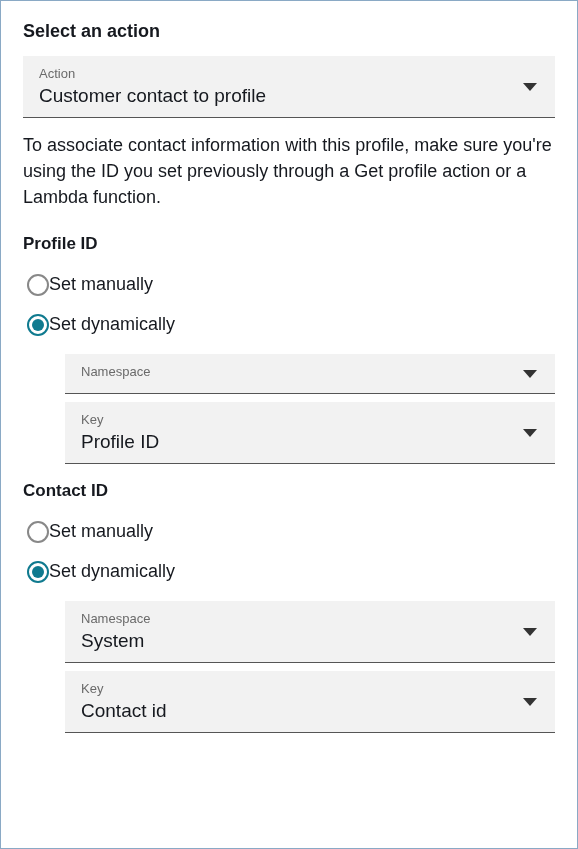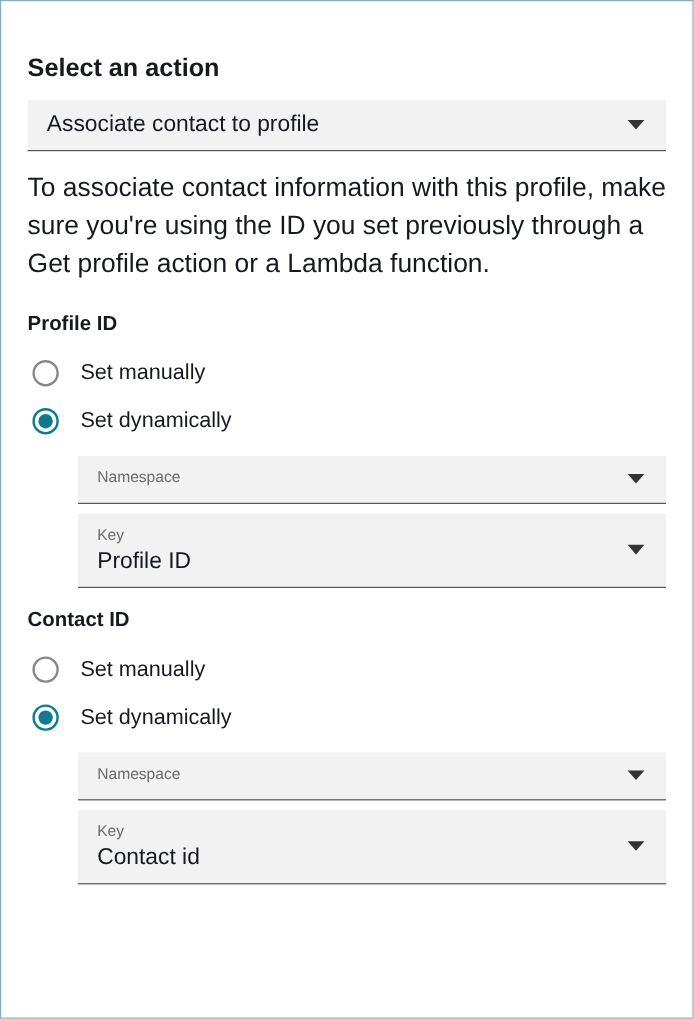--- a/index.html
+++ b/index.html
@@ -6,25 +6,24 @@
     body {
       font-family: -apple-system, BlinkMacSystemFont, "Segoe UI", Arial, sans-serif;
       background: #fff;
       width: 578px;
       height: 849px;
       border: 1px solid #8aa9c5;
       padding: 20px 22px;
       color: #16191f;
     }
     .section-title {
-      font-size: 21px;
+      font-size: 18px;
       font-weight: 700;
       margin-bottom: 14px;
       color: #16191f;
-      margin-top: 24px;
     }
     .dropdown {
       background: #f2f2f2;
       border-bottom: 1px solid #555;
       padding: 10px 16px 10px 16px;
       position: relative;
       margin-bottom: 14px;
     }
     .dropdown-label {
       font-size: 13px;
@@ -40,35 +39,34 @@
       right: 18px;
       top: 50%;
       transform: translateY(-50%);
       width: 0;
       height: 0;
       border-left: 7px solid transparent;
       border-right: 7px solid transparent;
       border-top: 8px solid #333;
     }
     .help-text {
-      font-size: 22px;
+      font-size: 18px;
       line-height: 1.45;
       color: #16191f;
       margin-bottom: 24px;
     }
     .field-group-title {
       font-size: 17px;
       font-weight: 700;
       margin-bottom: 20px;
       color: #16191f;
     }
     .radio-row {
       display: flex;
-      align-items: center;
-      gap: 18px;
+      align-items: flex-start;
       margin-bottom: 18px;
       padding-left: 4px;
     }
     .radio {
       width: 22px;
       height: 22px;
       border: 2px solid #888;
       border-radius: 50%;
       display: inline-flex;
       align-items: center;
@@ -103,21 +101,22 @@
       margin-top: 8px;
     }
     .section-block { margin-bottom: 10px; }
   </style>
 </head>
 <body>
 
 <div class="section-title">Select an action</div>
 
 <div class="dropdown">
-  <div class="dropdown-value">Associate contact to profile</div>
+  <div class="dropdown-label">Action</div>
+  <div class="dropdown-value">Customer contact to profile</div>
   <div class="dropdown-caret"></div>
 </div>
 
 <div class="help-text">To associate contact information with this profile, make sure you're using the ID you set previously through a Get profile action or a Lambda function.</div>
 
 <div class="section-block">
   <div class="field-group-title">Profile ID</div>
 
   <div class="radio-row">
     <span class="radio"></span>
@@ -155,20 +154,21 @@
   <div class="radio-row">
     <span class="radio selected">
         <span class="radio-dot"></span>
       </span>
     <span class="radio-label">Set dynamically</span>
   </div>
 
   <div class="indented">
     <div class="dropdown">
       <div class="dropdown-label">Namespace</div>
+      <div class="dropdown-value">System</div>
       <div class="dropdown-caret"></div>
     </div>
     <div class="dropdown">
       <div class="dropdown-label">Key</div>
       <div class="dropdown-value">Contact id</div>
       <div class="dropdown-caret"></div>
     </div>
   </div>
 </div>
 

